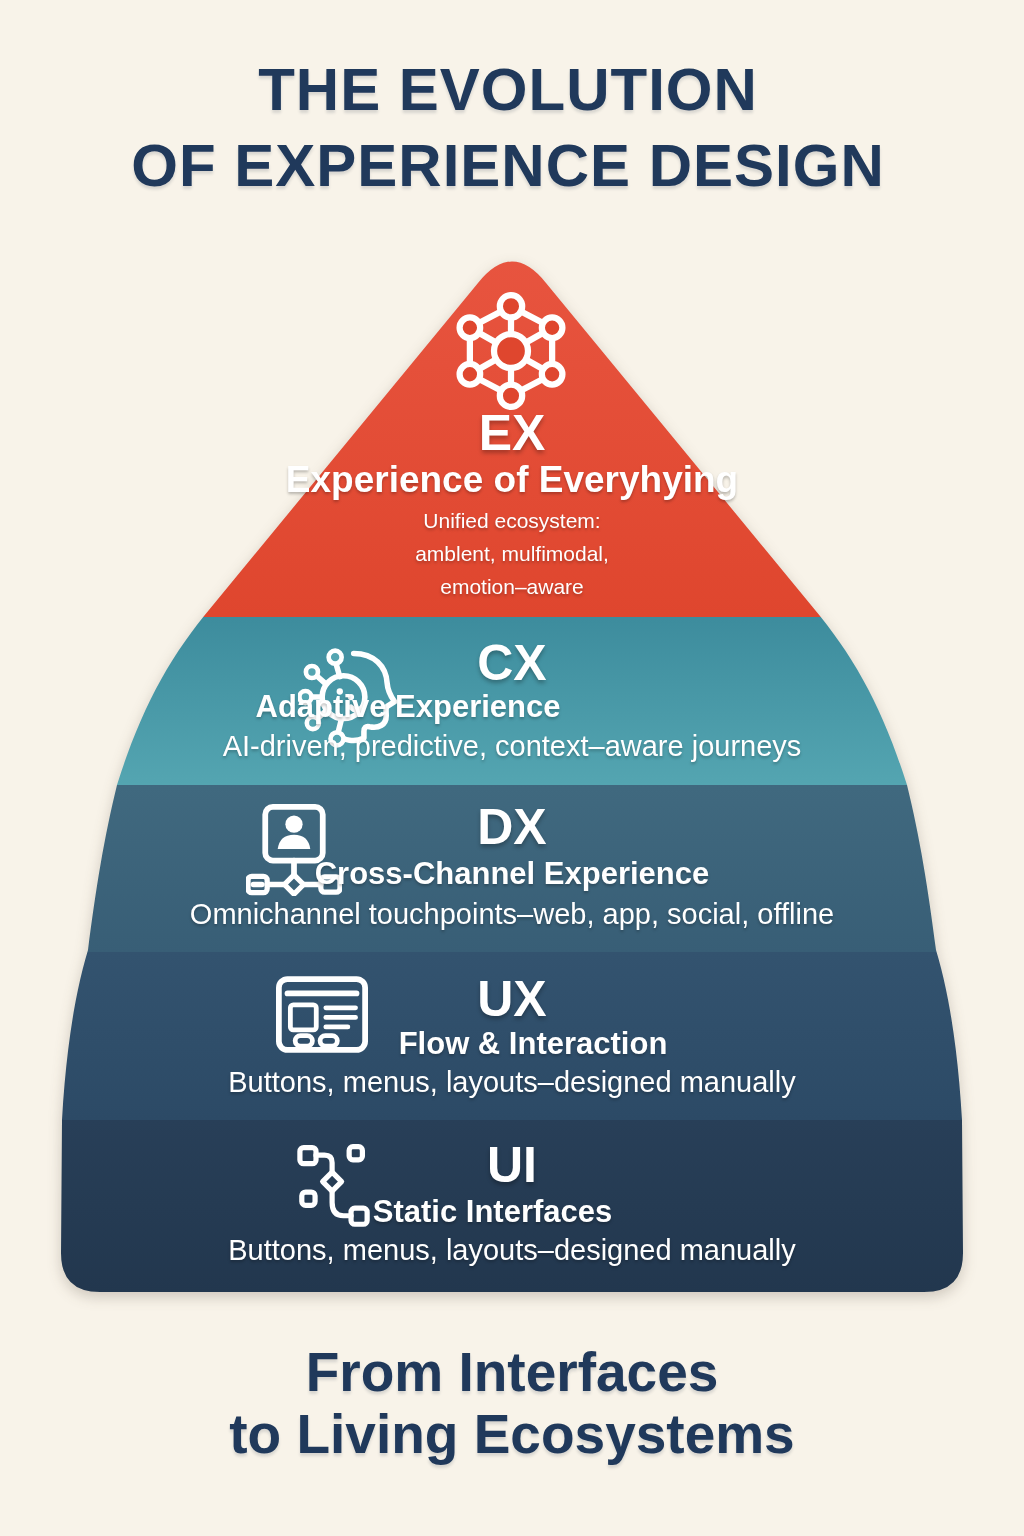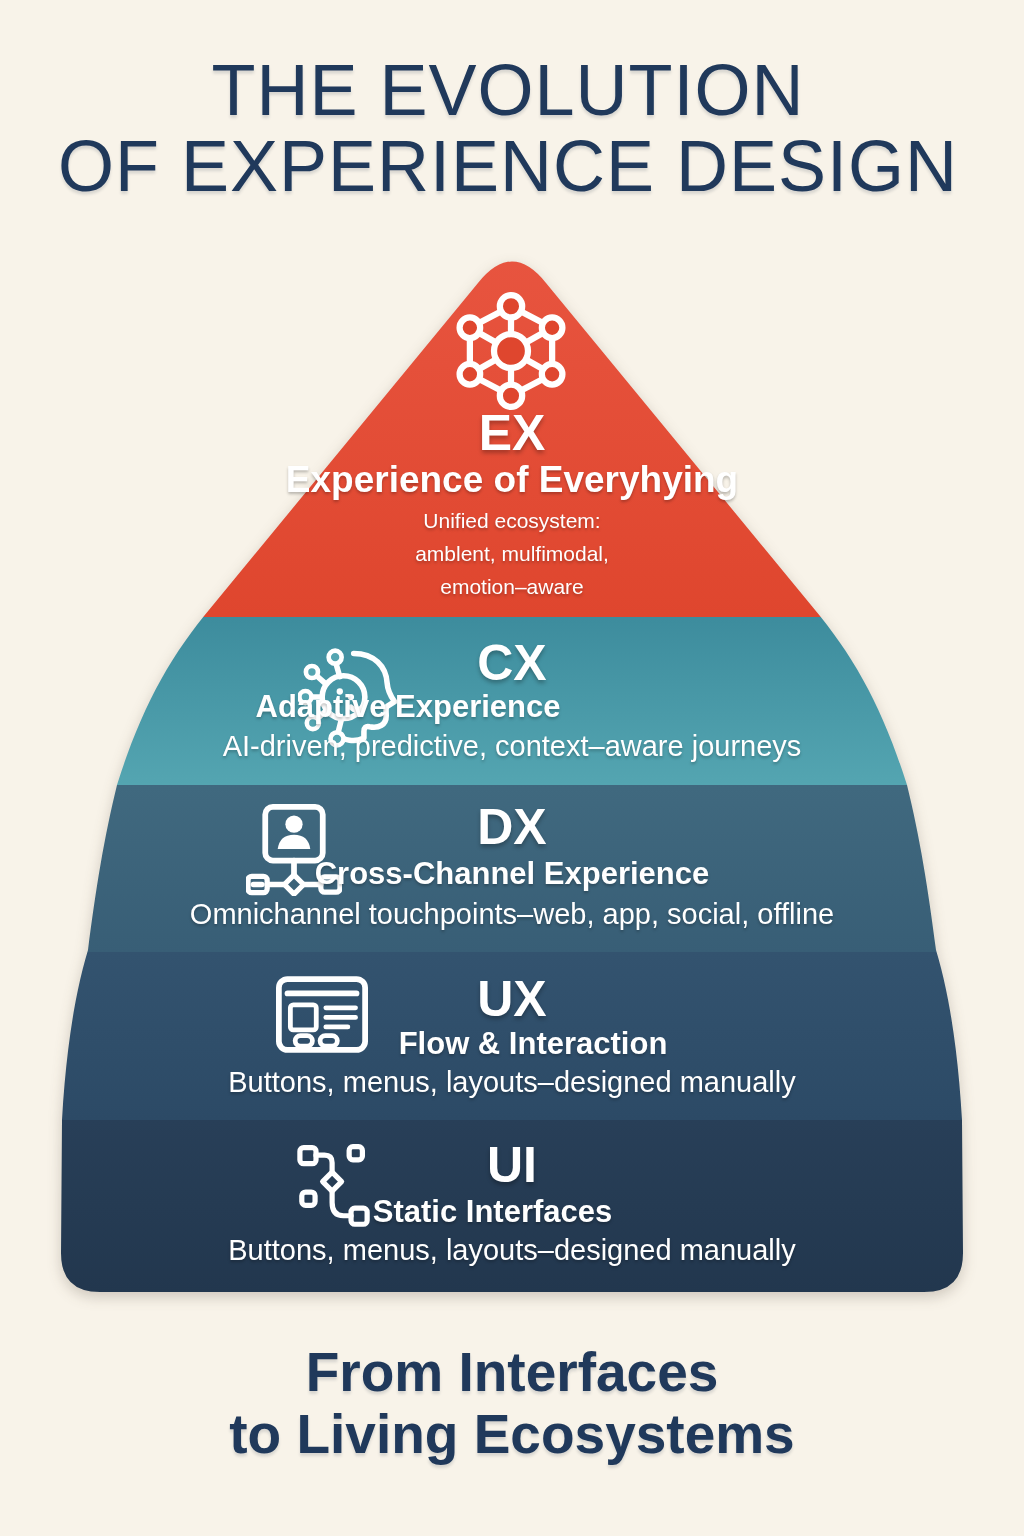--- a/index.html
+++ b/index.html
@@ -8,22 +8,22 @@
     position:relative;
     width:1024px;height:1536px;
     background:var(--bg,#f8f3e9);
     overflow:hidden;
   }
   
   .title{
     position:absolute;left:0;top:52px;width:1016px;
     text-align:center;
     color:var(--navy,#20395b);
-    font-weight:normal;
-    font-size:72px;line-height:76px;
+    font-weight:bold;
+    font-size:60px;line-height:76px;
     letter-spacing:1px;
     text-shadow:0 3px 3px rgba(32,45,70,0.15);
   }
   .footer{
     position:absolute;left:0;top:1341px;width:1024px;
     text-align:center;
     color:var(--navy,#20395b);
     font-weight:bold;
     font-size:55px;line-height:62px;
     text-shadow:0 3px 3px rgba(32,45,70,0.15);

